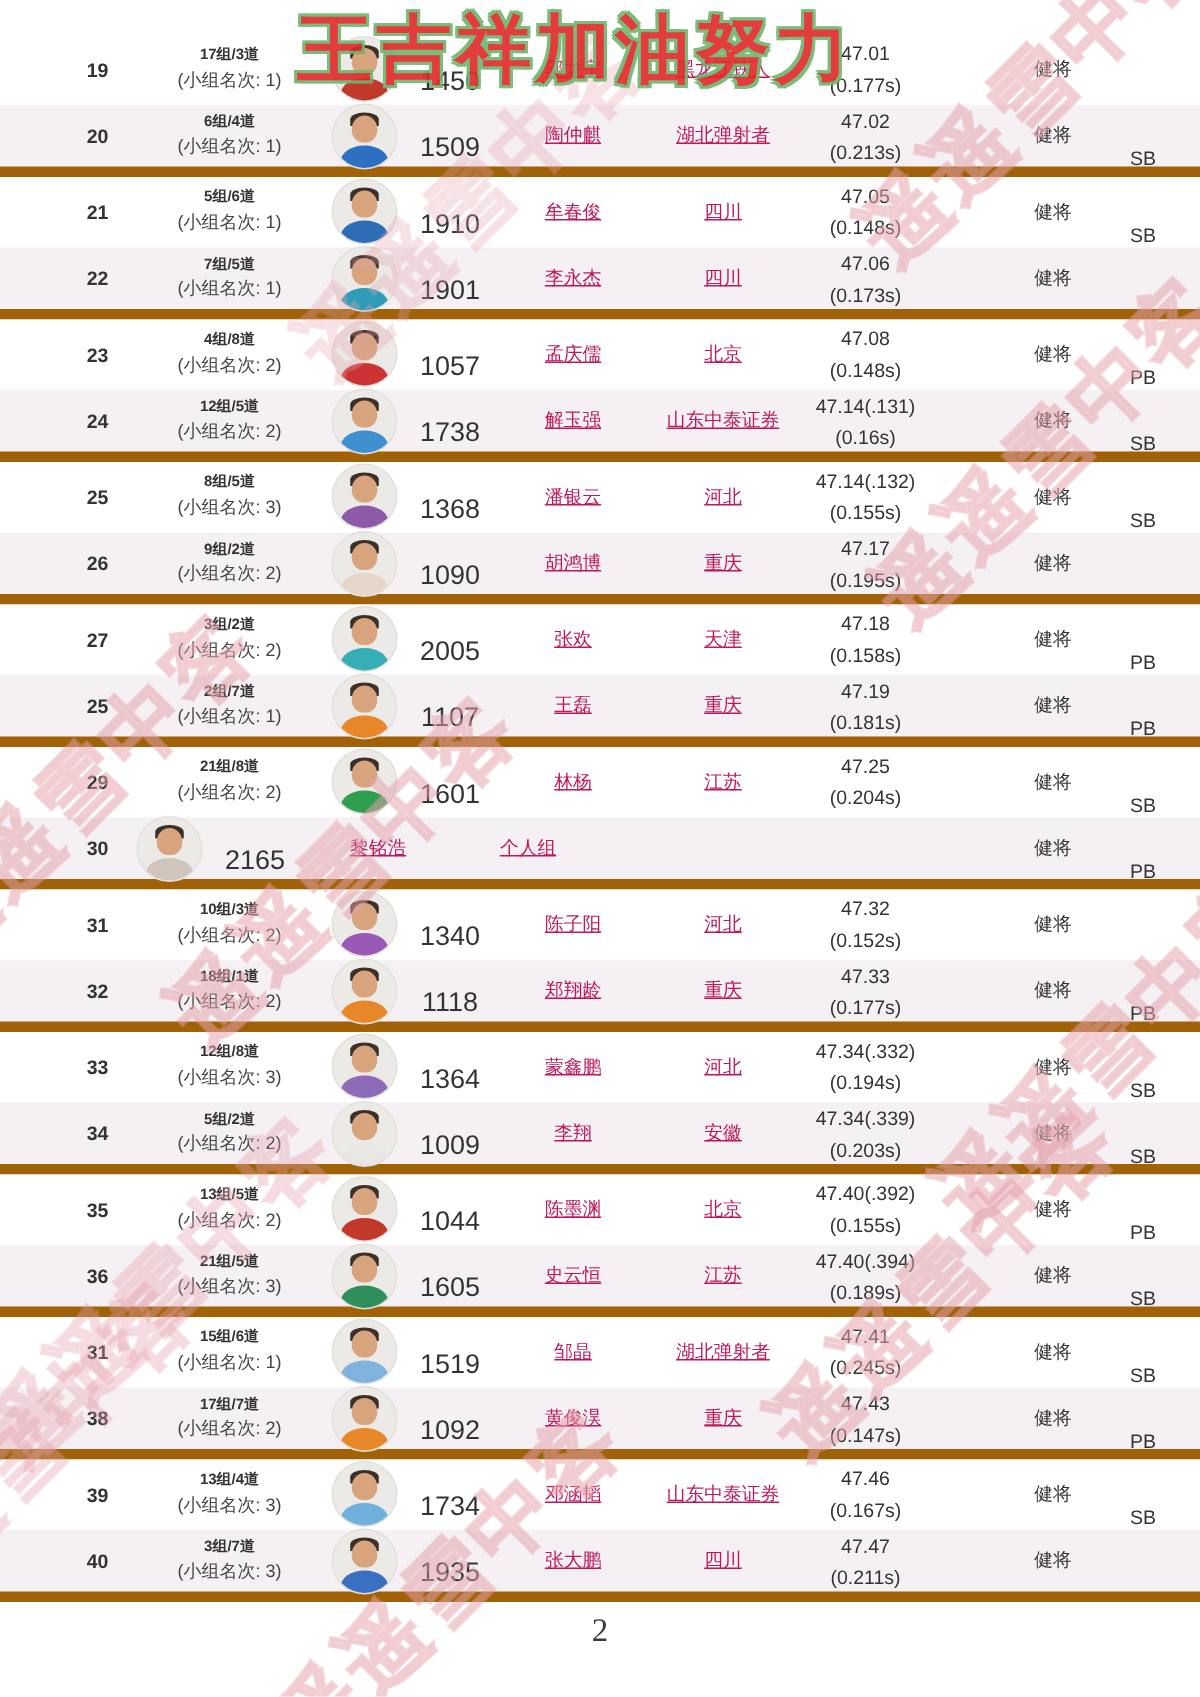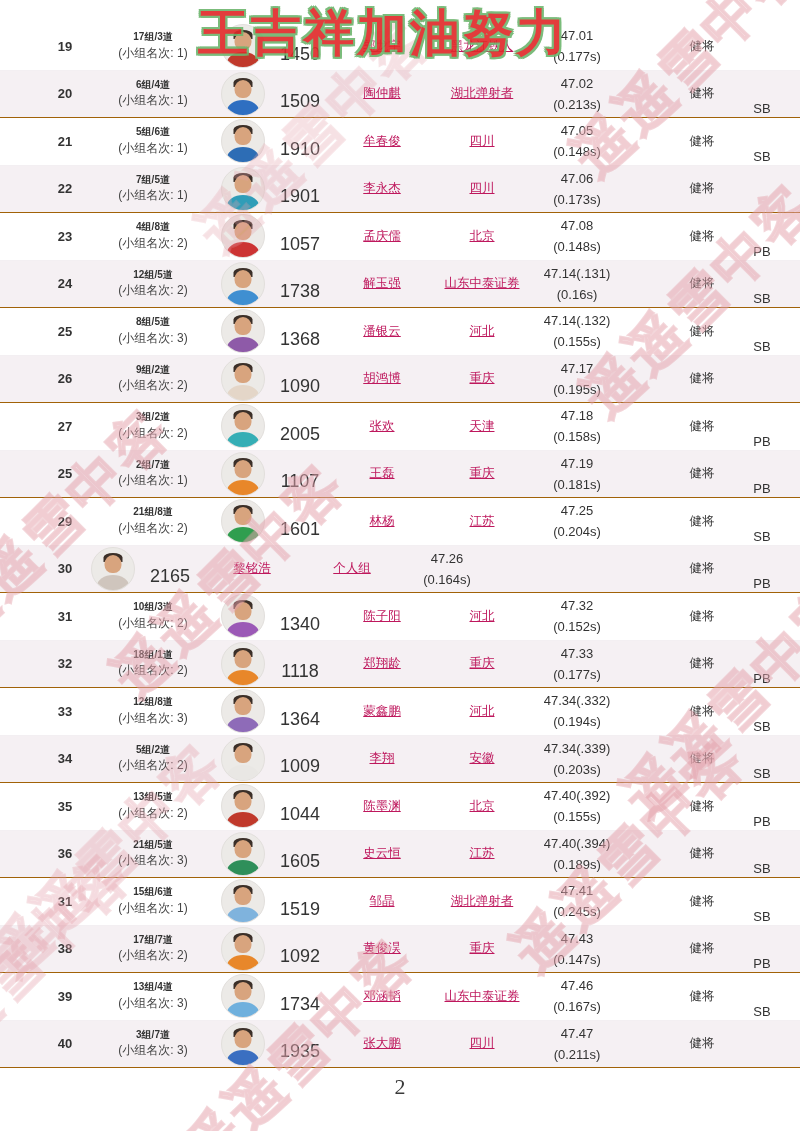--- a/index.html
+++ b/index.html
@@ -6,21 +6,21 @@
   html,body { width:800px; height:1131px; background:#ffffff; overflow:hidden;
     font-family:"Liberation Sans", sans-serif; color:#333; position:relative; }
 
   .page { position:relative; width:800px; height:1131px; }
 
   
   .table-wrap { position:absolute; top:23px; left:0; width:800px; }
   .row { display:flex; align-items:center; height:47.5px; width:800px;
          padding-left:42px; padding-right:15px; background:#ffffff;
          border-bottom:1px solid #f3eff2; font-size:13px; }
-  .row.alt { background:#f5f0f3; border-bottom:1px solid #a16207; }
+  .row.alt { background:#f5f0f3; border-bottom:7px solid #a16207; }
 
   .cell { text-align:center; }
   .c-rank   { width:46px;  font-weight:bold; font-size:13px; }
   .c-group  { width:130px; line-height:1.45; }
   .c-group .g1 { font-weight:bold; font-size:10px; }
   .c-group .g2 { font-size:12px; color:#444; }
   .c-avatar { width:50px; display:flex; justify-content:center; align-items:center; }
   .c-bib    { width:64px; font-size:18px;margin-top:16px; }
   .c-name   { width:100px; }
   .c-team   { width:100px; }
@@ -355,24 +355,20 @@
     <div class="cell c-avatar">
       <div class="avatar">
         <div class="hair"></div>
         <div class="head"></div>
         <div class="jersey" style="background: rgb(207, 197, 189);"></div>
       </div>
     </div>
     <div class="cell c-bib">2165</div>
     <div class="cell c-name"><a>黎铭浩</a></div>
     <div class="cell c-team"><a>个人组</a></div>
-    <div class="cell c-time">
-      <div class="t1">47.26</div>
-      <div class="t2">(0.164s)</div>
-    </div>
     <div class="spacer"></div>
     <div class="cell c-grade">健将</div>
     <div class="cell c-mark">PB</div>
   </div>
 
   <div class="row">
     <div class="cell c-rank">31</div>
     <div class="cell c-group">
       <div class="g1">10组/3道</div>
       <div class="g2">(小组名次: 2)</div>

